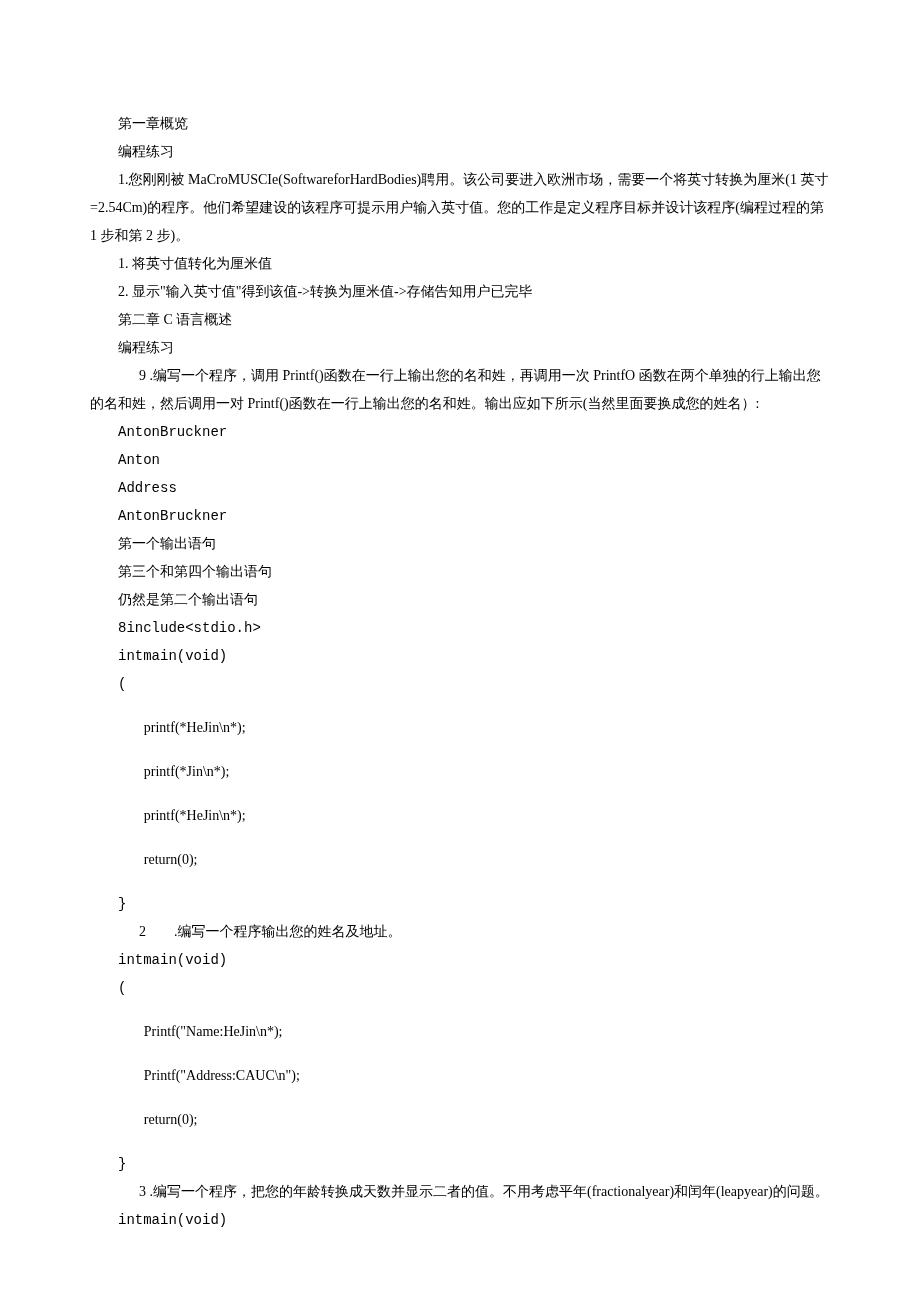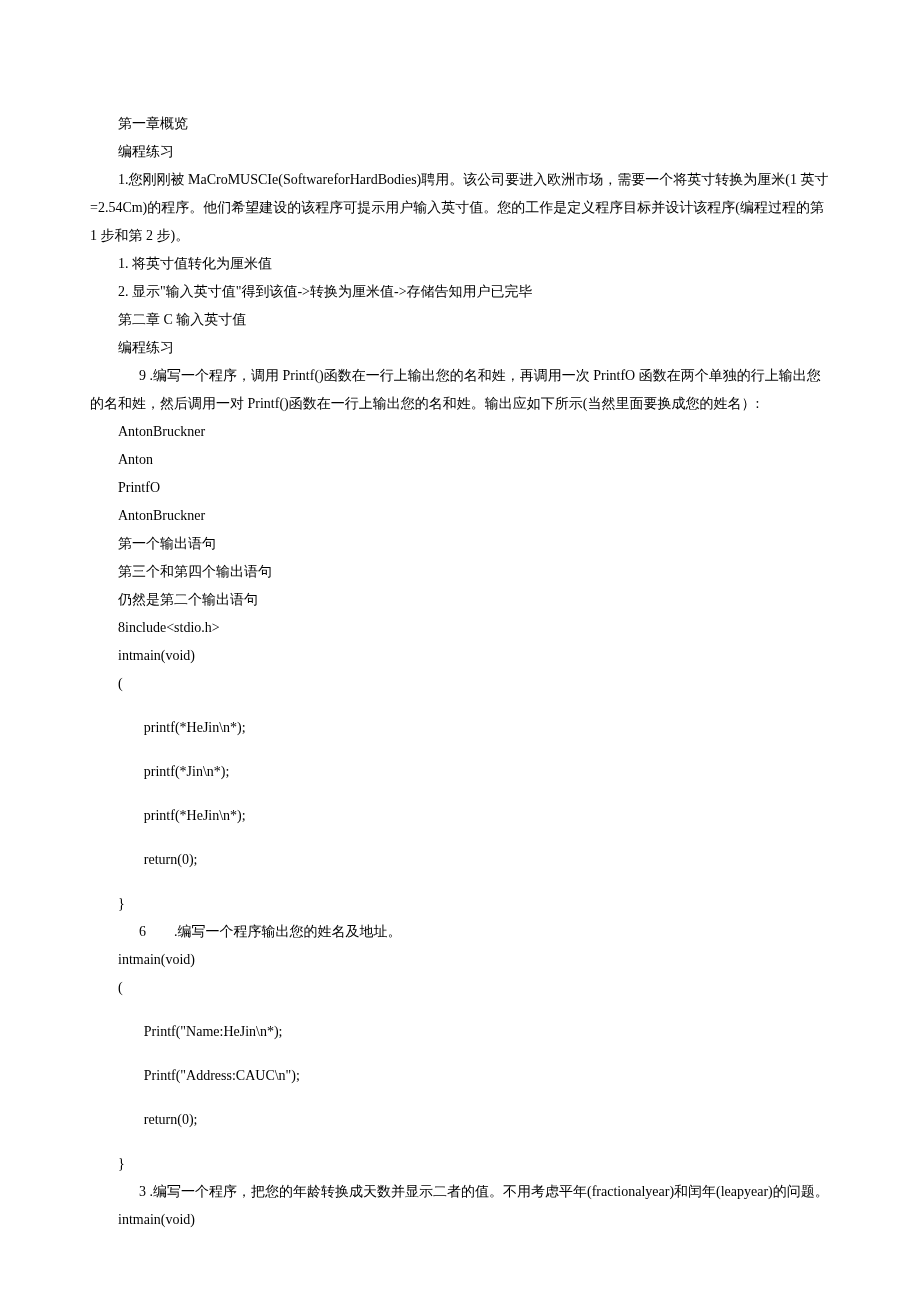--- a/index.html
+++ b/index.html
@@ -17,59 +17,59 @@
     padding: 110px 90px 60px 90px;
     box-sizing: border-box;
   }
   .para {
     text-indent: 2em;
     margin: 0;
   }
   .code-line {
     text-indent: 2em;
     margin: 0;
-    font-family: Liberation Serif, serif;
+    font-family: Liberation Mono, monospace;
   }
   .code-line-inner {
     text-indent: 2.7em;
     margin: 16px;
   }
   .numbered-wide {
     text-indent: 3.5em;
     margin: 0;
   }
 </style>
 </head>
 <body>
 
 <div class="page" id="page-root">
     <p class="para">第一章概览</p>
     <p class="para">编程练习</p>
     <p class="para">1.您刚刚被 MaCroMUSCIe(SoftwareforHardBodies)聘用。该公司要进入欧洲市场，需要一个将英寸转换为厘米(1 英寸=2.54Cm)的程序。他们希望建设的该程序可提示用户输入英寸值。您的工作是定义程序目标并设计该程序(编程过程的第 1 步和第 2 步)。</p>
     <p class="para">1. 将英寸值转化为厘米值</p>
     <p class="para">2. 显示"输入英寸值"得到该值-&gt;转换为厘米值-&gt;存储告知用户已完毕</p>
-    <p class="para">第二章 C 输入英寸值</p>
+    <p class="para">第二章 C 语言概述</p>
     <p class="para">编程练习</p>
     <p class="numbered-wide">9 .编写一个程序，调用 Printf()函数在一行上输出您的名和姓，再调用一次 PrintfO 函数在两个单独的行上输出您的名和姓，然后调用一对 Printf()函数在一行上输出您的名和姓。输出应如下所示(当然里面要换成您的姓名）:</p>
     <p class="code-line">AntonBruckner</p>
     <p class="code-line">Anton</p>
-    <p class="code-line">PrintfO</p>
+    <p class="code-line">Address</p>
     <p class="code-line">AntonBruckner</p>
     <p class="code-line">第一个输出语句</p>
     <p class="code-line">第三个和第四个输出语句</p>
     <p class="code-line">仍然是第二个输出语句</p>
     <p class="code-line">8include&lt;stdio.h&gt;</p>
     <p class="code-line">intmain(void)</p>
     <p class="code-line">(</p>
     <p class="code-line-inner">printf(*HeJin\n*);</p>
     <p class="code-line-inner">printf(*Jin\n*);</p>
     <p class="code-line-inner">printf(*HeJin\n*);</p>
     <p class="code-line-inner">return(0);</p>
     <p class="code-line">}</p>
-    <p class="numbered-wide">6  .编写一个程序输出您的姓名及地址。</p>
+    <p class="numbered-wide">2  .编写一个程序输出您的姓名及地址。</p>
     <p class="code-line">intmain(void)</p>
     <p class="code-line">(</p>
     <p class="code-line-inner">Printf("Name:HeJin\n*);</p>
     <p class="code-line-inner">Printf("Address:CAUC\n");</p>
     <p class="code-line-inner">return(0);</p>
     <p class="code-line">}</p>
     <p class="numbered-wide">3 .编写一个程序，把您的年龄转换成天数并显示二者的值。不用考虑平年(fractionalyear)和闰年(leapyear)的问题。</p>
     <p class="code-line">intmain(void)</p>
   </div>
 

